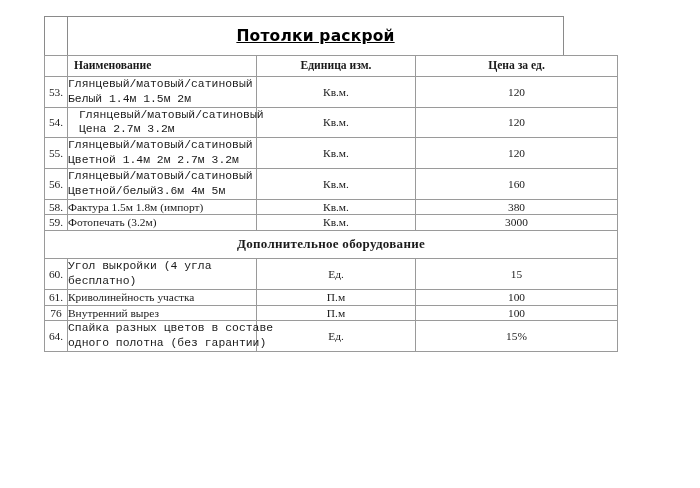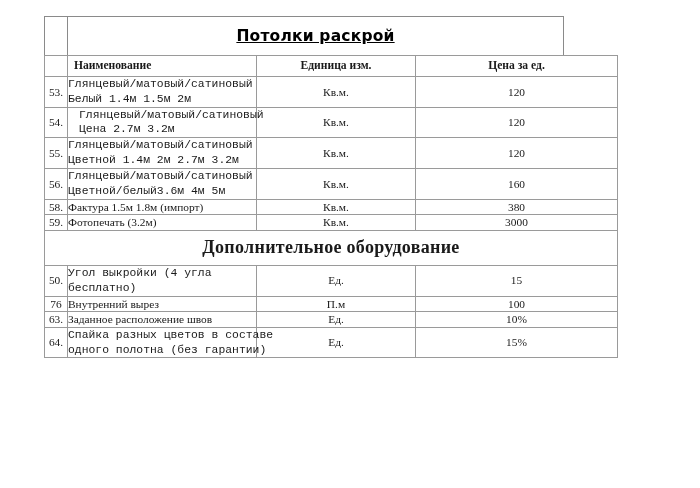--- a/index.html
+++ b/index.html
@@ -101,21 +101,21 @@
   tr.hdr td {
     font-weight: bold;
     font-size: 11.6px;
     height: 16px;
   }
   tr.hdr td.name { padding: 2px 3px 2px 6px; }
 
   tr.section td {
     text-align: center;
     font-weight: bold;
-    font-size: 18px;
+    font-size: 13px;
     letter-spacing: 0.3px;
     padding: 5px 0 6px 0;
   }
   .section-text { white-space: nowrap; }
 
   tr.two-line td.name { line-height: 1.3; font-family: Liberation Mono, monospace; }
 
   .nm-line { display: block; white-space: nowrap; }
 </style>
 </head>
@@ -193,43 +193,43 @@
           <td class="name">
             <span class="nm-line">Фотопечать (3.2м)</span>
           </td>
           <td class="unit">Кв.м.</td>
           <td class="price">3000</td>
         </tr>
         <tr class="section">
           <td class="" colspan="4"><span class="section-text">Дополнительное  оборудование</span></td>
         </tr>
         <tr class="two-line">
-          <td class="num">50.</td>
+          <td class="num">60.</td>
           <td class="name">
             <span class="nm-line">Угол выкройки (4 угла</span>
             <span class="nm-line">бесплатно)</span>
           </td>
           <td class="unit">Ед.</td>
           <td class="price">15</td>
         </tr>
         <tr>
-          <td class="num">76</td>
-          <td class="name">
-            <span class="nm-line">Внутренний вырез</span>
+          <td class="num">61.</td>
+          <td class="name">
+            <span class="nm-line">Криволинейность участка</span>
           </td>
           <td class="unit">П.м</td>
           <td class="price">100</td>
         </tr>
         <tr>
-          <td class="num">63.</td>
-          <td class="name">
-            <span class="nm-line">Заданное расположение швов</span>
-          </td>
-          <td class="unit">Ед.</td>
-          <td class="price">10%</td>
+          <td class="num">76</td>
+          <td class="name">
+            <span class="nm-line">Внутренний вырез</span>
+          </td>
+          <td class="unit">П.м</td>
+          <td class="price">100</td>
         </tr>
         <tr class="two-line">
           <td class="num">64.</td>
           <td class="name">
             <span class="nm-line">Спайка разных цветов в составе</span>
             <span class="nm-line">одного полотна (без гарантии)</span>
           </td>
           <td class="unit">Ед.</td>
           <td class="price">15%</td>
         </tr>

